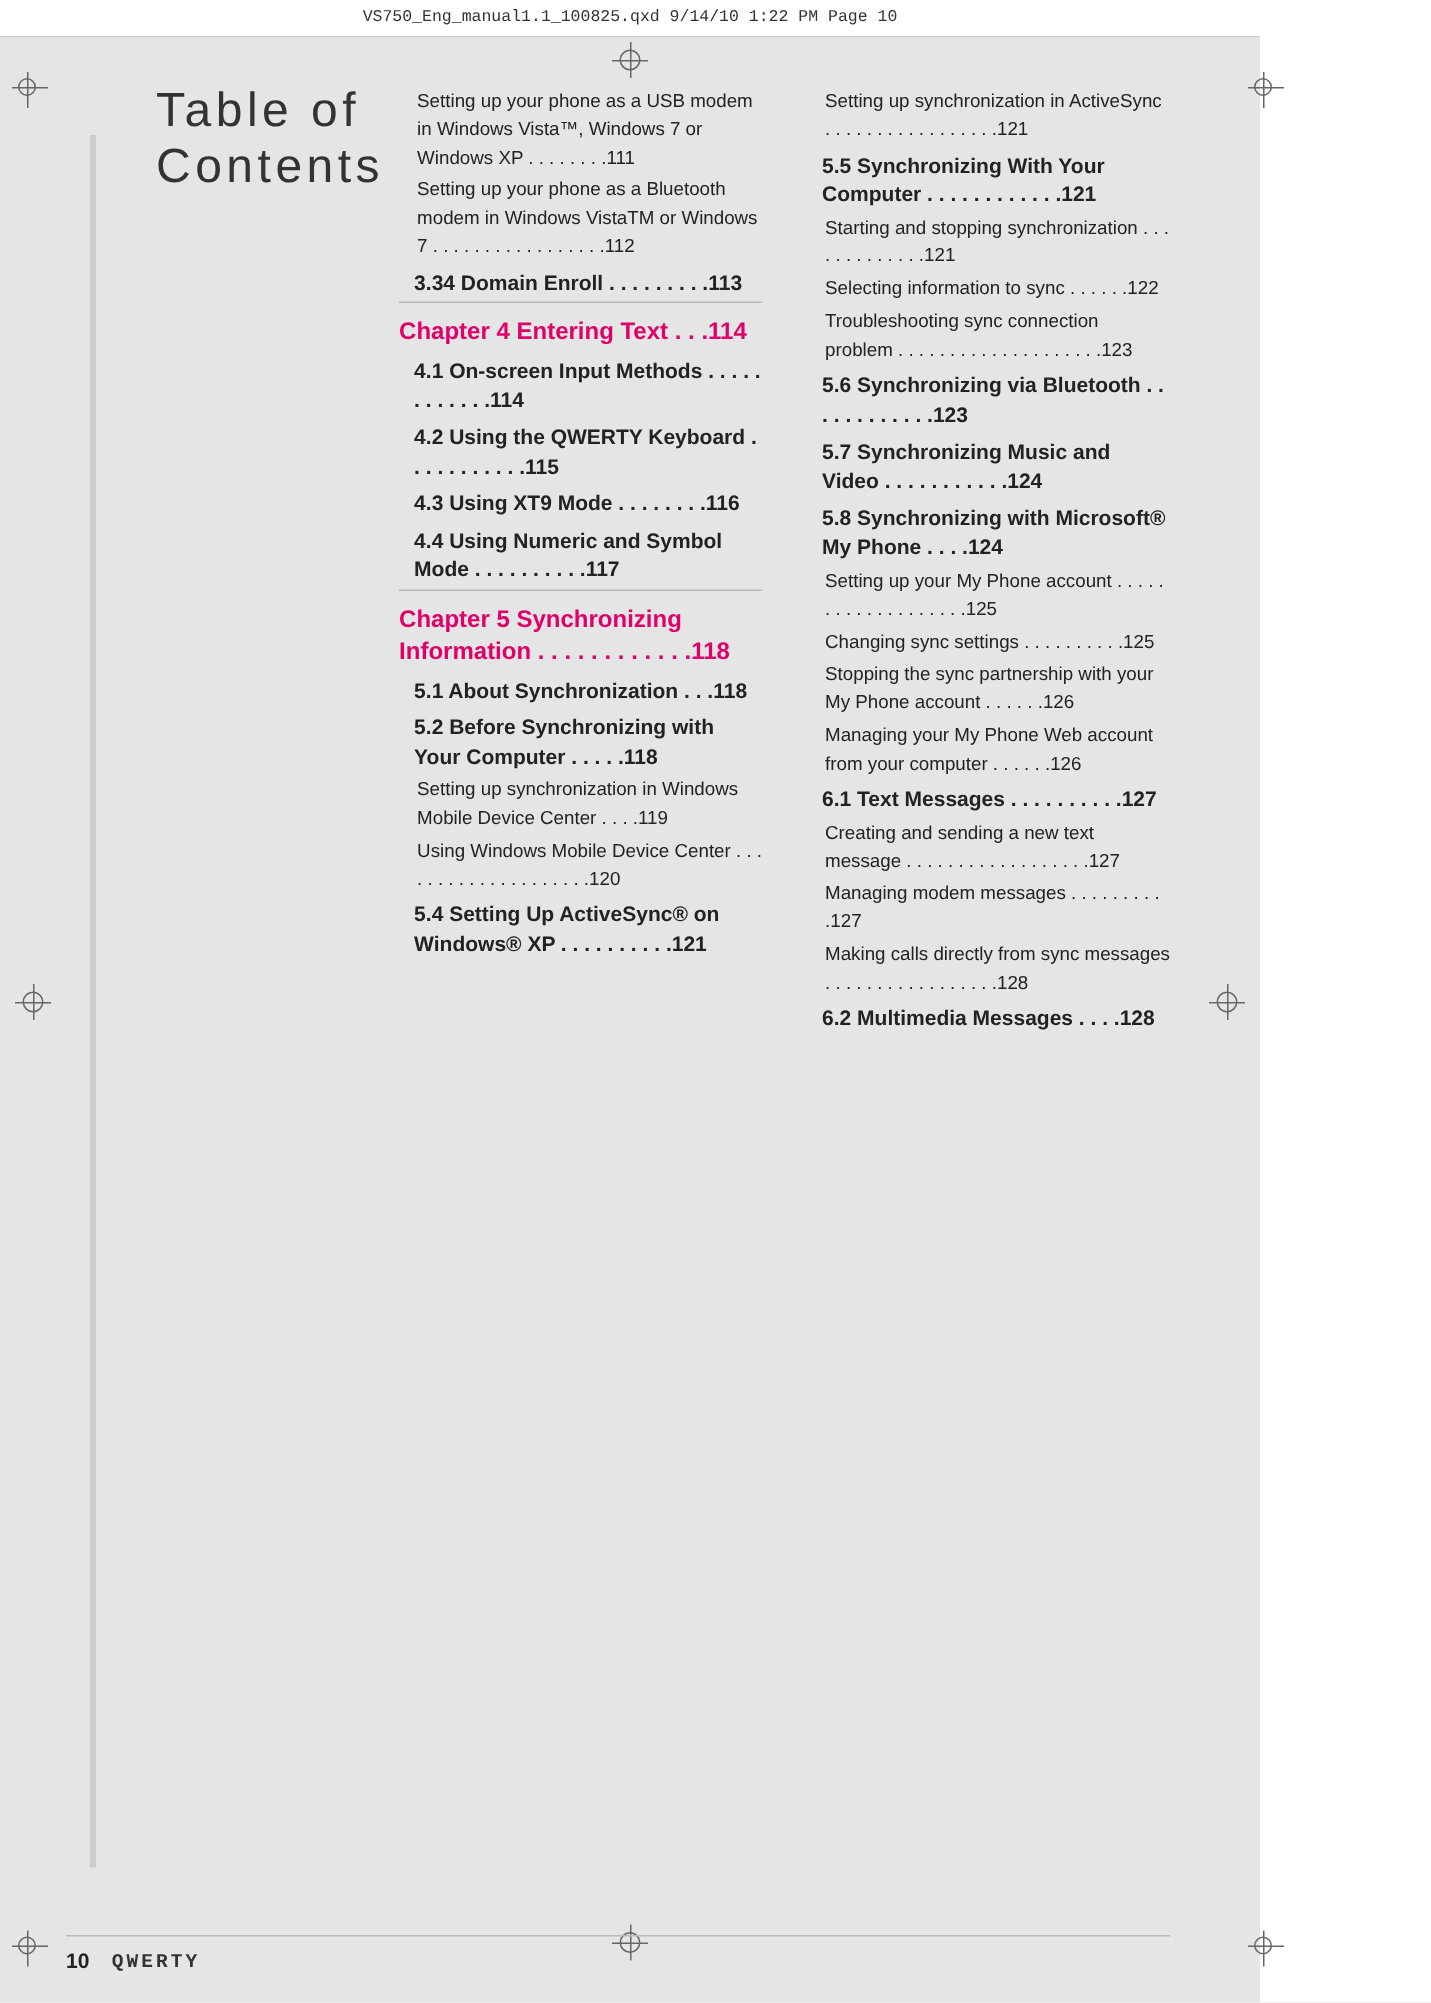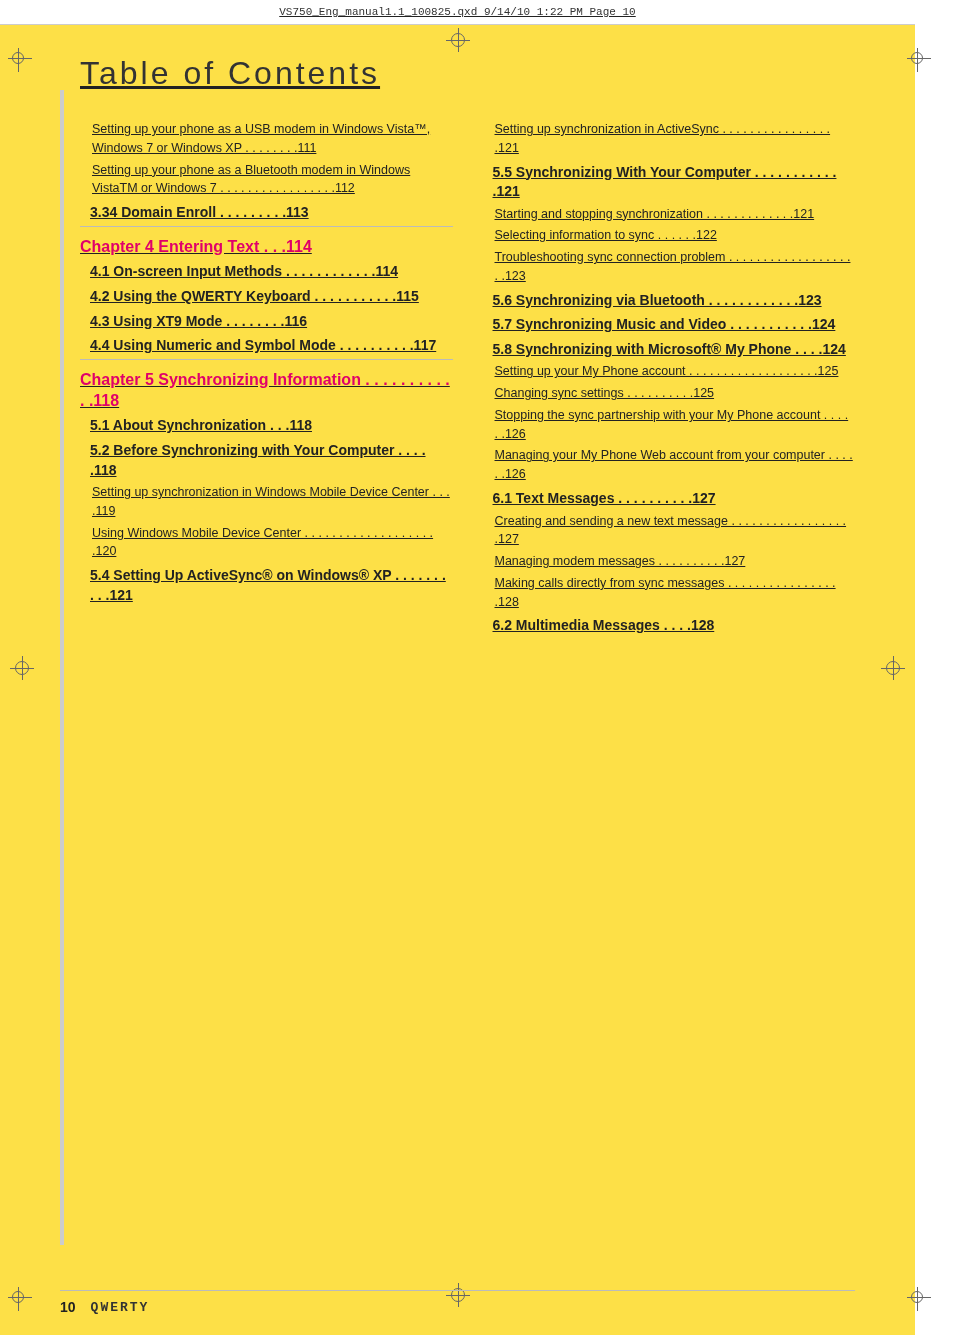--- a/index.html
+++ b/index.html
@@ -7,26 +7,25 @@
       width: 954px;
       min-height: 1335px;
       background: #fff;
       font-family: Arial, Helvetica, sans-serif;
       font-size: 13px;
       color: #222;
       position: relative;
     }
 
     .page-wrapper {
-      width: 915px;
+      width: 840px;
       min-height: 1335px;
-      background: #fde047;
+      background: #e5e5e5;
       position: relative;
       padding: 0;
-      text-decoration: underline;
     }
 
     
     .top-header {
       width: 100%;
       border-bottom: 1px solid #ccc;
       padding: 6px 20px;
       font-size: 11px;
       color: #333;
       font-family: 'Courier New', monospace;
@@ -67,21 +66,22 @@
       border: 1px solid #666;
       border-radius: 50%;
       top: 5px;
       left: 5px;
     }
 
     
     .content-area {
       padding: 30px 60px 30px 70px;
       display: flex;
-      flex-direction: column;
+      flex-direction: row;
+      margin-left: 24px;
     }
 
     
     .left-accent {
       position: absolute;
       left: 60px;
       top: 90px;
       bottom: 90px;
       width: 4px;
       background: #ccc;
@@ -136,21 +136,21 @@
       font-weight: bold;
       margin: 5px 0 3px 0;
       line-height: 1.4;
       padding-left: 10px;
     }
 
     
     .page-bottom {
       position: absolute;
       bottom: 20px;
-      left: 60px;
+      left: 44px;
       right: 60px;
       display: flex;
       align-items: center;
       border-top: 1px solid #bbb;
       padding-top: 8px;
     }
 
     .page-number {
       font-size: 14px;
       font-weight: bold;

